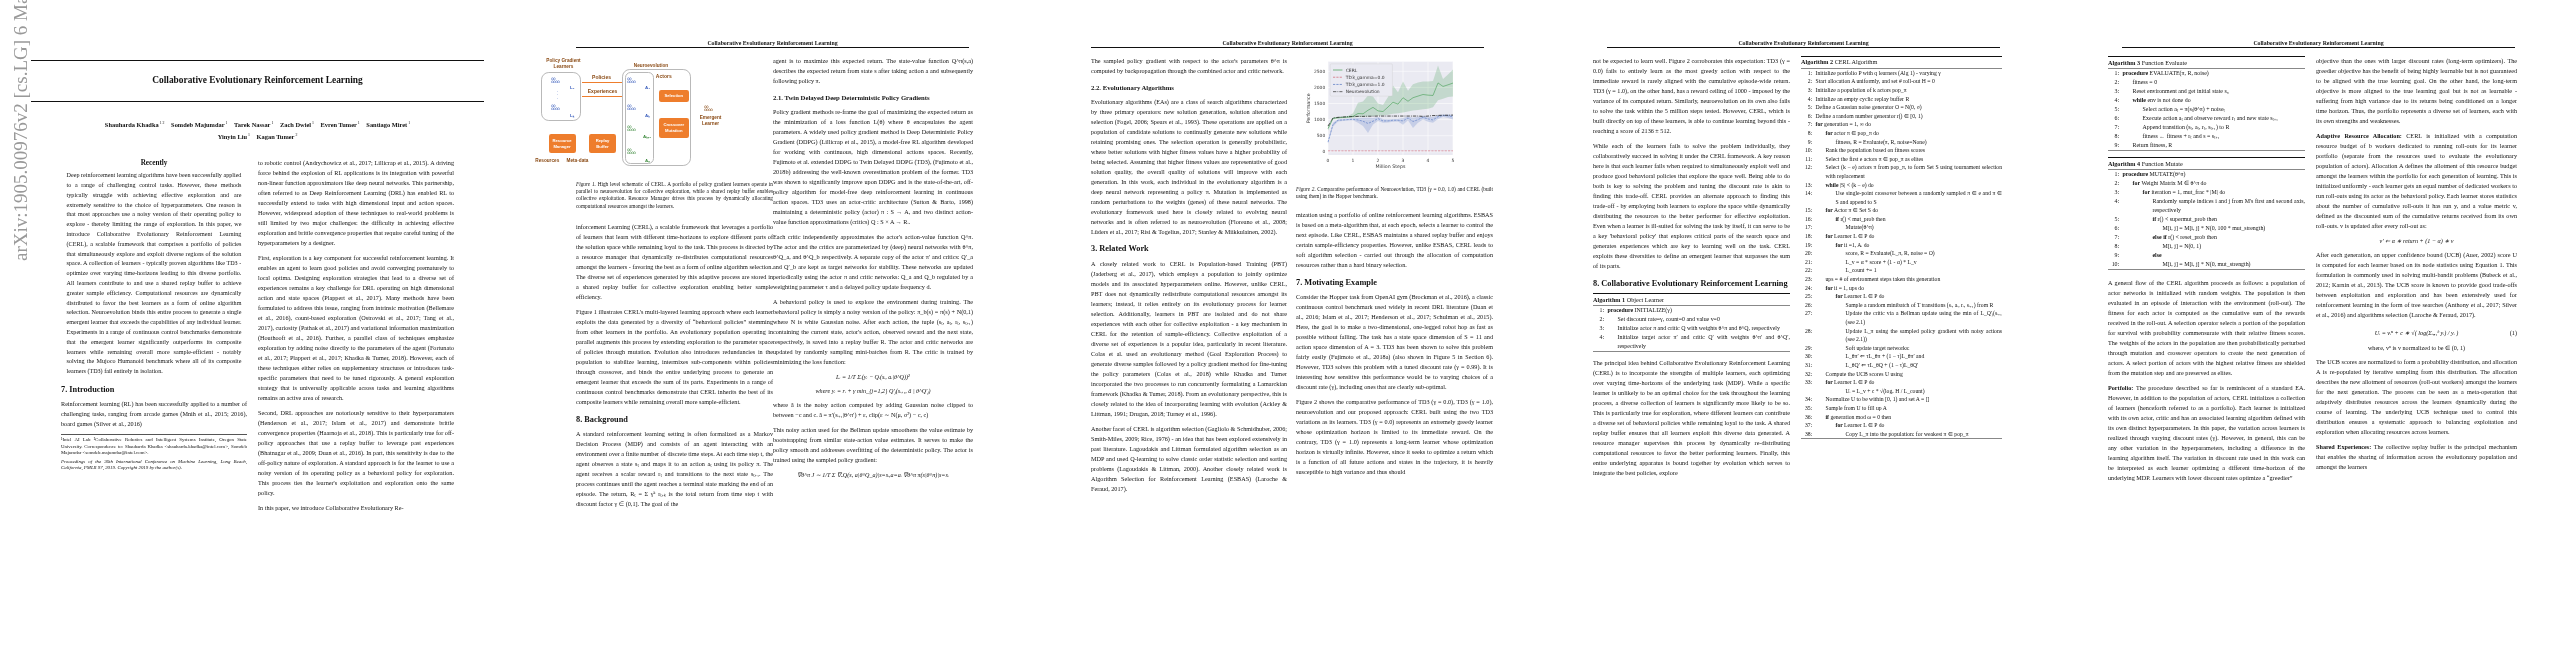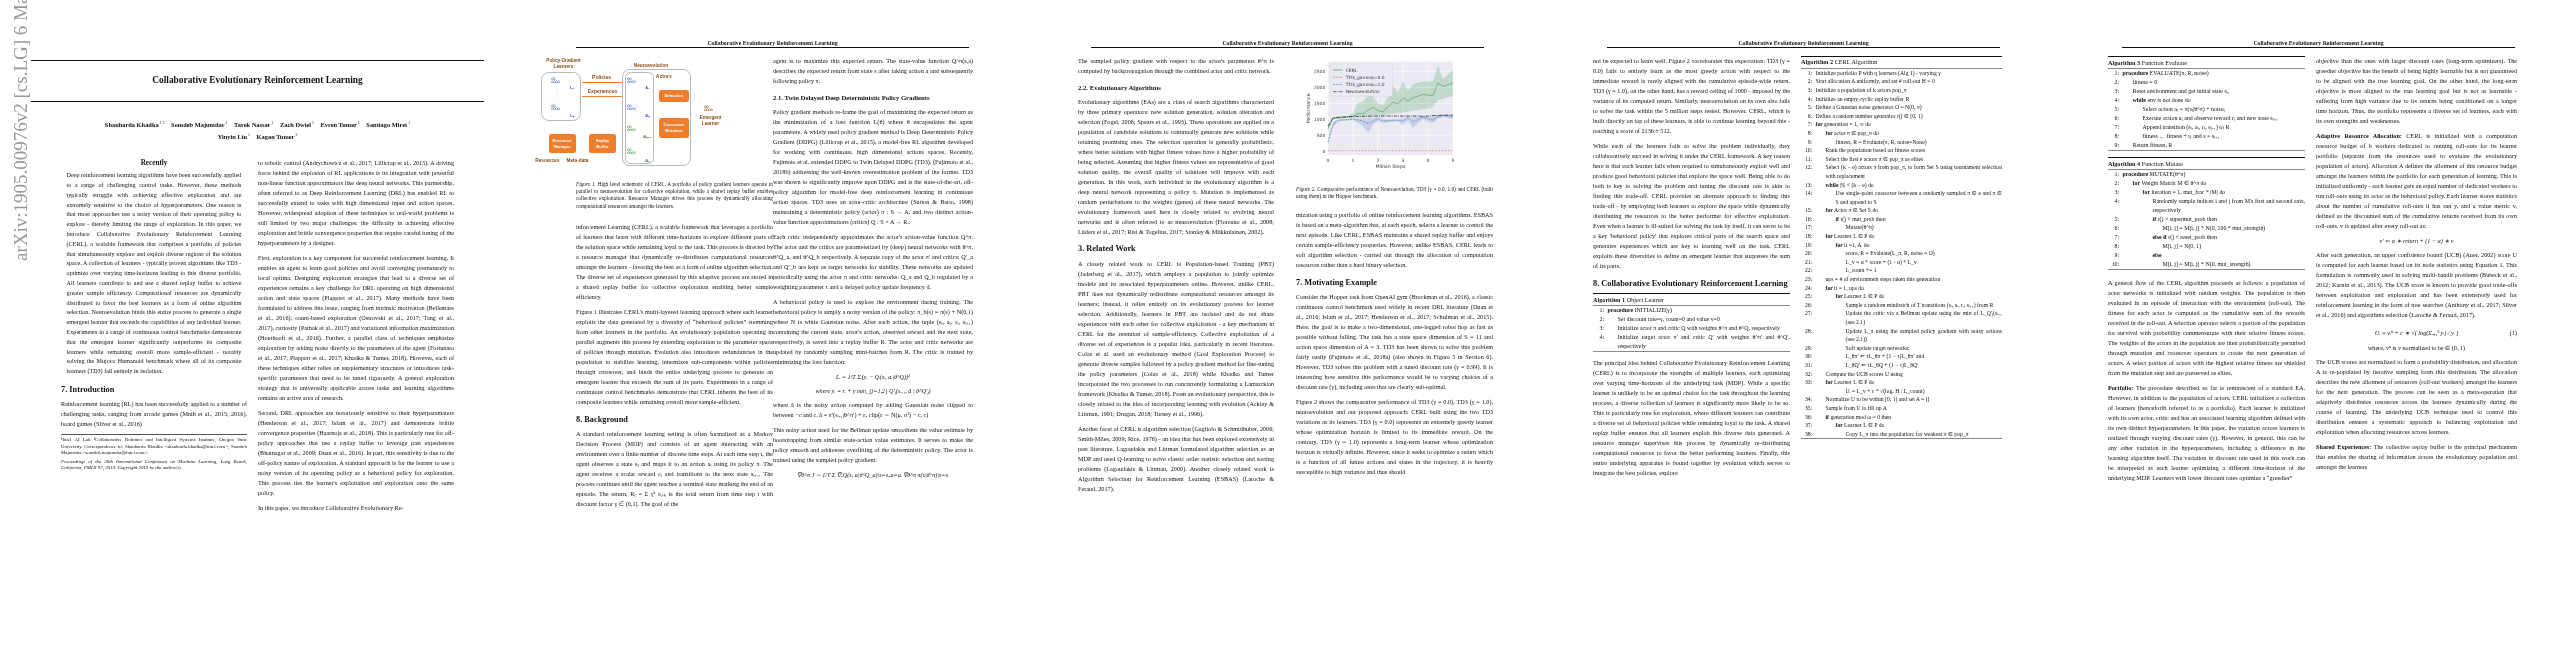--- a/index.html
+++ b/index.html
@@ -120,21 +120,21 @@
     <div class="eq">Lᵢ = 1/T Σᵢ(yᵢ − Qᵢ(sᵢ, aᵢ|θ^Q))²</div>
     <div class="eq">where yᵢ = rᵢ + γ min_{j=1,2} Q′ⱼ(sᵢ₊₁, ã | θ^Q′ⱼ)</div>
     <p>where ã is the noisy action computed by adding Gaussian noise clipped to between −c and c. ã = π′(sᵢ₊₁|θ^π′) + ε, clip(ε ∼ N(μ, σ²) − c, c)</p>
     <p>This noisy action used for the Bellman update smoothens the value estimate by bootstrapping from similar state-action value estimates. It serves to make the policy smooth and addresses overfitting of the deterministic policy. The actor is trained using the sampled policy gradient:</p>
     <div class="eq">∇θ^π J ∼ 1/T Σ ∇ₐQ(s, a|θ^Q_a)|s=sᵢ,a=aᵢ ∇θ^π π(s|θ^π)|s=sᵢ</div>
   </div>
 </div>
 
 <div class="page" style="left:1030px">
   <div class="runhead">Collaborative Evolutionary Reinforcement Learning</div>
-  <div class="col" style="left:48px;top:56px;width:196px">
+  <div class="col" style="left:61px;top:56px;width:196px">
     <p>The sampled policy gradient with respect to the actor's parameters θ^π is computed by backpropagation through the combined actor and critic network.</p>
     <h3 class="sub">2.2. Evolutionary Algorithms</h3>
     <p>Evolutionary algorithms (EAs) are a class of search algorithms characterized by three primary operators: new solution generation, solution alteration and selection (Fogel, 2006; Spears et al., 1993). These operations are applied on a population of candidate solutions to continually generate new solutions while retaining promising ones. The selection operation is generally probabilistic, where better solutions with higher fitness values have a higher probability of being selected. Assuming that higher fitness values are representative of good solution quality, the overall quality of solutions will improve with each generation. In this work, each individual in the evolutionary algorithm is a deep neural network representing a policy π. Mutation is implemented as random perturbations to the weights (genes) of these neural networks. The evolutionary framework used here is closely related to evolving neural networks and is often referred to as neuroevolution (Floreano et al., 2008; Lüders et al., 2017; Risi &amp; Togelius, 2017; Stanley &amp; Miikkulainen, 2002).</p>
     <h2 class="sec">3. Related Work</h2>
     <p>A closely related work to CERL is Population-based Training (PBT) (Jaderberg et al., 2017), which employs a population to jointly optimize models and its associated hyperparameters online. However, unlike CERL, PBT does not dynamically redistribute computational resources amongst its learners; instead, it relies entirely on its evolutionary process for learner selection. Additionally, learners in PBT are isolated and do not share experiences with each other for collective exploitation - a key mechanism in CERL for the retention of sample-efficiency. Collective exploitation of a diverse set of experiences is a popular idea, particularly in recent literature. Colas et al. used an evolutionary method (Goal Exploration Process) to generate diverse samples followed by a policy gradient method for fine-tuning the policy parameters (Colas et al., 2018) while Khadka and Tumer incorporated the two processes to run concurrently formulating a Lamarckian framework (Khadka &amp; Tumer, 2018). From an evolutionary perspective, this is closely related to the idea of incorporating learning with evolution (Ackley &amp; Littman, 1991; Drugan, 2018; Turney et al., 1996).</p>
     <p>Another facet of CERL is algorithm selection (Gagliolo &amp; Schmidhuber, 2006; Smith-Miles, 2009; Rice, 1976) - an idea that has been explored extensively in past literature. Lagoudakis and Littman formulated algorithm selection as an MDP and used Q-learning to solve classic order statistic selection and sorting problems (Lagoudakis &amp; Littman, 2000). Another closely related work is Algorithm Selection for Reinforcement Learning (ESBAS) (Laroche &amp; Feraud, 2017).</p>
   </div>
   <div style="position:absolute;left:258px;top:56px;width:200px;height:128px">
     <svg id="chart" width="200" height="128" viewBox="0 0 360 230">
         <rect x="72" y="10" width="225" height="168" fill="#eaeaf2"></rect>

